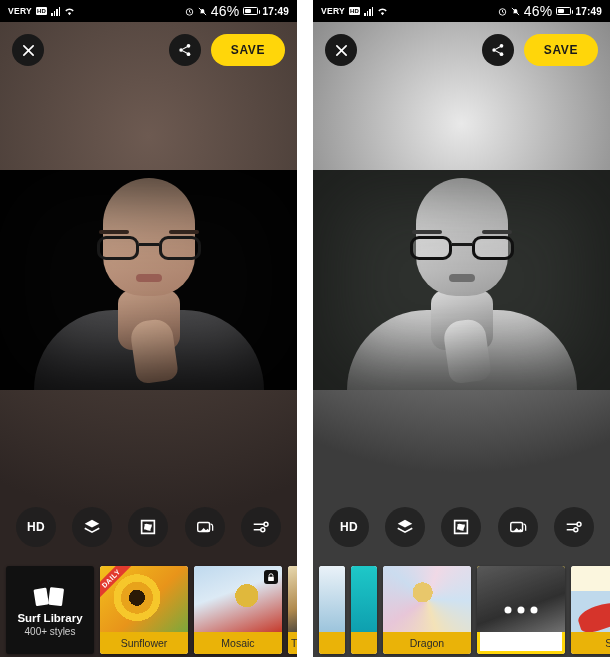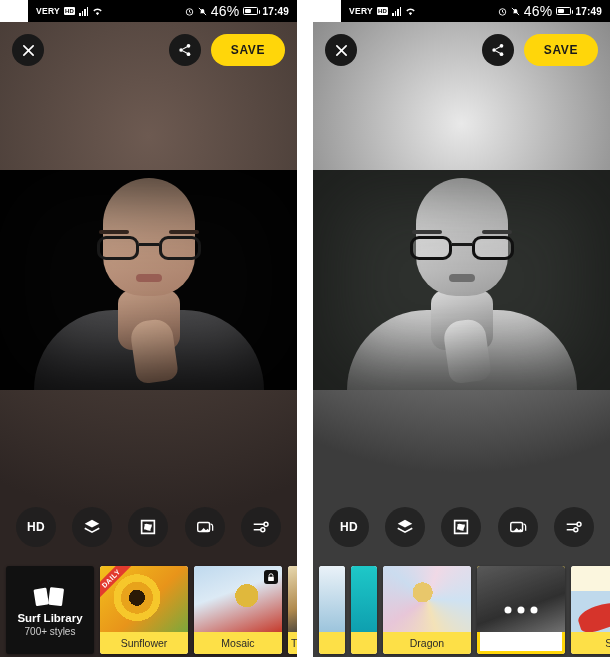--- a/index.html
+++ b/index.html
@@ -2,21 +2,21 @@
 <html><head>
 <meta charset="utf-8">
 <style>
   * { margin:0; padding:0; box-sizing:border-box; }
   body {
     width:610px; height:657px; overflow:hidden;
     background:#ffffff;
     font-family:"Liberation Sans", sans-serif;
   }
   .screens { display:flex; width:610px; height:657px; background:#fff; }
-  .phone { position:relative; width:297px; height:657px; overflow:hidden;padding-left:28px; }
+  .phone { position:relative; width:297px; height:657px; overflow:hidden; }
   .gap { width:16px; height:657px; background:#ffffff; flex:0 0 16px; }
 
   
   .statusbar {
     position:relative; z-index:30;
     height:22px; background:#000; color:#fff;
     display:flex; align-items:center; justify-content:space-between;
     padding:0 8px; font-size:9px; letter-spacing:.2px;
   }
   .sb-left, .sb-right { display:flex; align-items:center; gap:4px; }
@@ -151,21 +151,21 @@
     background:#fff; cursor:pointer;
     box-shadow:0 1px 3px rgba(0,0,0,.4);
   }
   .tile.lib { background:#111; display:flex; flex-direction:column;
     align-items:center; justify-content:center; gap:2px; }
   .lib-title { color:#fff; font-size:11.5px; font-weight:bold; }
   .lib-sub { color:#cfcfcf; font-size:10px; }
   .thumb { width:100%; height:66px; position:relative; overflow:hidden; }
   .tname {
     height:22px; display:flex; align-items:center; justify-content:center;
-    font-size:10.5px; color:#2a2a2a; background:#fde047;
+    font-size:10.5px; color:#2a2a2a; background:#eab308;
   }
   .tile.selected { outline:3px solid #FFD60A; outline-offset:-3px; }
   .tile.selected .thumb { filter:grayscale(1) brightness(.8); }
   .tile.selected .tname { background:#e6e6e6; }
   .dots {
     position:absolute; left:50%; top:50%; transform:translate(-50%,-50%);
     display:flex; gap:6px; z-index:3;
   }
   .dots span { width:7px; height:7px; border-radius:50%; background:#fff; }
   .ribbon {
@@ -315,21 +315,21 @@
       </button>
     </div>
 
     <div class="strip">
       <div class="tile lib">
         <svg width="34" height="26" viewBox="0 0 36 28">
           <rect x="1.5" y="5" width="14" height="18" rx="1.5" fill="#fff" transform="rotate(-9 8 14)"></rect>
           <rect x="17" y="4" width="15" height="19" rx="1.5" fill="#fff" transform="rotate(7 24 14)"></rect>
         </svg>
         <span class="lib-title">Surf Library</span>
-        <span class="lib-sub">700+ styles</span>
+        <span class="lib-sub">400+ styles</span>
       </div>
 
       <div class="tile">
         <div class="thumb art-sun">
           <span class="ribbon">DAILY</span>
         </div>
         <div class="tname">Sunflower</div>
       </div>
 
       <div class="tile">

